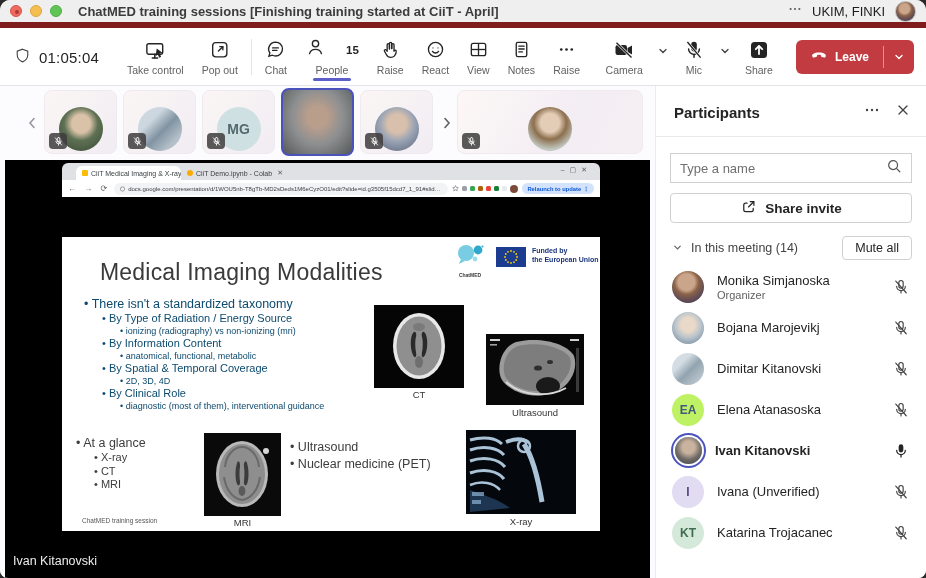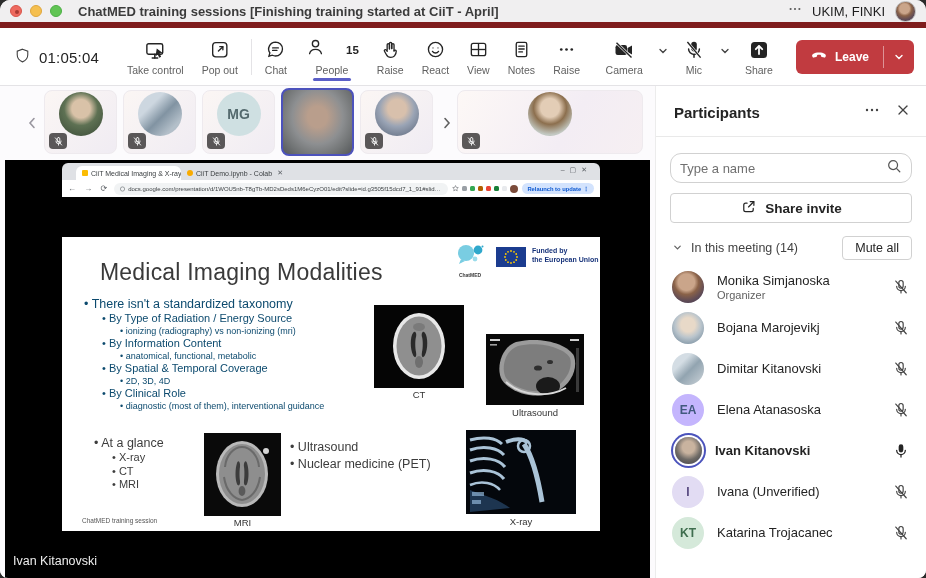--- a/index.html
+++ b/index.html
@@ -40,21 +40,21 @@
 
   
   .main { position:absolute; top:86px; left:0; width:655px; height:492px; background:#fcfbfd; }
 
   
   .filmstrip { position:absolute; top:2px; left:0; right:0; height:70px; }
   .strip-chev { position:absolute; top:24px; width:16px; height:22px; display:flex; align-items:center; justify-content:center; cursor:pointer; }
   .tile { position:absolute; top:2px; width:73px; height:64px; border-radius:8px; background:linear-gradient(135deg,#fbf6f4,#f0ecf3); border:1px solid #eeeaee; overflow:hidden; cursor:pointer; }
   .tile.active { top:0; height:68px; border:2.5px solid #4c52bc; background:radial-gradient(ellipse at 50% 42%, #b99e8c 0 20%, #8d8f91 52%, #6f7273 78%, #55585a); }
   .tile.wide { width:186px; background:linear-gradient(120deg,#fdf8f6,#f3edf4 60%, #f6eff2); }
-  .tile-avatar { position:absolute; left:50%; top:1px; transform:translateX(-50%); width:44px; height:44px; border-radius:50%; }
+  .tile-avatar { position:absolute; left:50%; top:16px; transform:translateX(-50%); width:44px; height:44px; border-radius:50%; }
   .tile-initials { display:flex; align-items:center; justify-content:center; font-size:14px; font-weight:600; }
   .muted-badge { position:absolute; left:4px; bottom:4px; width:18px; height:16px; border-radius:4px; background:rgba(62,60,60,0.85); display:flex; align-items:center; justify-content:center; }
 
   
   .strip-man-green { background:radial-gradient(circle at 50% 38%, #d9c2a8 0 26%, #5e7153 48%, #43543e 85%); }
   .strip-office { background:linear-gradient(135deg,#cdd7e0 0 30%, #8193a2 55%, #b3bfc9 80%); }
   .strip-man2 { background:radial-gradient(circle at 50% 38%, #d8c0ac 0 26%, #9aa4b5 50%, #6b7689 85%); }
   .strip-woman { background:radial-gradient(circle at 50% 36%, #e3cdb6 0 26%, #8c6f4e 46%, #c3c9c3 75%, #9aa89e); }
   .photo-monika { background:radial-gradient(circle at 45% 35%, #caa58a 0 30%, #8a6248 45%, #5d4a57 70%, #3e3547); }
   .photo-bojana { background:radial-gradient(circle at 50% 40%, #e8d9c8 0 28%, #b9c4cc 52%, #7e93a3 85%); }
@@ -90,35 +90,35 @@
   .slide-title { position:absolute; left:38px; top:22px; font-size:23px; color:#3a3a3a; font-weight:500; letter-spacing:0.2px; }
   .chatmed-logo { position:absolute; left:390px; top:6px; width:36px; text-align:center; }
   .chatmed-label { font-size:5px; font-weight:700; color:#3a3a3a; margin-top:1px; }
   .eu-flag { position:absolute; left:434px; top:10px; }
   .eu-text { position:absolute; left:470px; top:9px; font-size:7px; line-height:9px; font-weight:700; color:#17337a; }
   .sbullets { position:absolute; left:22px; top:60px; width:300px; color:#0c4a6e; }
   .sb1 { font-size:12.5px; line-height:15px; }
   .sb2 { font-size:11px; line-height:13.5px; margin-left:18px; }
   .sb3 { font-size:9px; line-height:11.5px; margin-left:36px; }
   .sb1::before,.sb2::before,.sb3::before { content:"• "; }
-  .glance { position:absolute; left:32px; top:199px; color:#3d3d3d; }
+  .glance { position:absolute; left:14px; top:199px; color:#3d3d3d; }
   .rightlist { position:absolute; left:228px; top:202px; color:#3d3d3d; }
   .rl { font-size:12.5px; line-height:17px; }
   .rl::before { content:"• "; }
   .med-img { position:absolute; }
   .med-label { position:absolute; text-align:center; font-size:9.5px; color:#333; }
   .slide-footer { position:absolute; left:20px; top:280px; font-size:6.5px; color:#555; }
 
   
   .panel { position:absolute; top:86px; right:0; width:271px; height:492px; background:#fff; border-left:1px solid #ececec; }
   .panel-header { display:flex; align-items:center; padding:16px 16px 10px 18px; }
   .panel-title { font-size:15px; font-weight:700; color:#242424; flex:1; }
   .panel-hicons { display:flex; align-items:center; gap:16px; }
   .panel-divider { border-top:1px solid #e9e9e9; margin-top:4px; }
-  .search-box { margin:16px 14px 0; height:30px; border:1px solid #d1d1d1; border-radius:11px; display:flex; align-items:center; padding:0 9px; background:#fff; }
+  .search-box { margin:16px 14px 0; height:30px; border:1px solid #d1d1d1; border-radius:0; display:flex; align-items:center; padding:0 9px; background:#fff; }
   .search-box input { flex:1; border:none; outline:none; font-size:13px; color:#424242; font-family:inherit; background:transparent; }
   .search-box input::placeholder { color:#707070; }
   .share-invite { margin:10px 14px 0; height:30px; border:1px solid #d1d1d1; border-radius:4px; background:#fff; display:flex; align-items:center; justify-content:center; gap:8px; font-size:13.5px; font-weight:600; color:#242424; cursor:pointer; }
   .section-row { display:flex; align-items:center; margin:13px 14px 0 16px; }
   .section-label { flex:1; font-size:12.5px; color:#424242; margin-left:8px; }
   .mute-all { height:24px; padding:0 12px; border:1px solid #d1d1d1; border-radius:4px; background:#fff; font-size:12.5px; color:#242424; font-family:inherit; cursor:pointer; }
   .plist { margin-top:6px; }
   .prow { display:flex; align-items:center; height:41px; padding:0 16px 0 16px; cursor:pointer; }
   .pavatar { width:32px; height:32px; border-radius:50%; flex:none; display:flex; align-items:center; justify-content:center; font-size:12px; font-weight:600; }
   .pavatar.ring { width:27px; height:27px; margin-left:3px; box-shadow:0 0 0 2px #fff, 0 0 0 4px #4b53bc; }
@@ -630,21 +630,21 @@
           <span class="pmic">
             <svg width="18" height="18" viewBox="0 0 20 20" fill="none" stroke="#424242" stroke-width="1.3" stroke-linecap="round">
               <rect x="7.6" y="2.8" width="4.8" height="8.4" rx="2.4"></rect>
               <path d="M5.2 9.2a4.8 4.8 0 0 0 9.6 0"></path>
               <line x1="10" y1="14" x2="10" y2="16.6"></line>
               <line x1="4.2" y1="3.4" x2="15.8" y2="16.4"></line>
             </svg>
           </span>
         </div>
         <div class="prow">
-          <div class="pavatar" style="background: #c4b5fd; color: rgb(65, 89, 126);">EA</div>
+          <div class="pavatar" style="background: #bef264; color: rgb(65, 89, 126);">EA</div>
           <div class="pinfo">
             <div class="pname">Elena Atanasoska</div>
           </div>
           <span class="pmic">
             <svg width="18" height="18" viewBox="0 0 20 20" fill="none" stroke="#424242" stroke-width="1.3" stroke-linecap="round">
               <rect x="7.6" y="2.8" width="4.8" height="8.4" rx="2.4"></rect>
               <path d="M5.2 9.2a4.8 4.8 0 0 0 9.6 0"></path>
               <line x1="10" y1="14" x2="10" y2="16.6"></line>
               <line x1="4.2" y1="3.4" x2="15.8" y2="16.4"></line>
             </svg>

